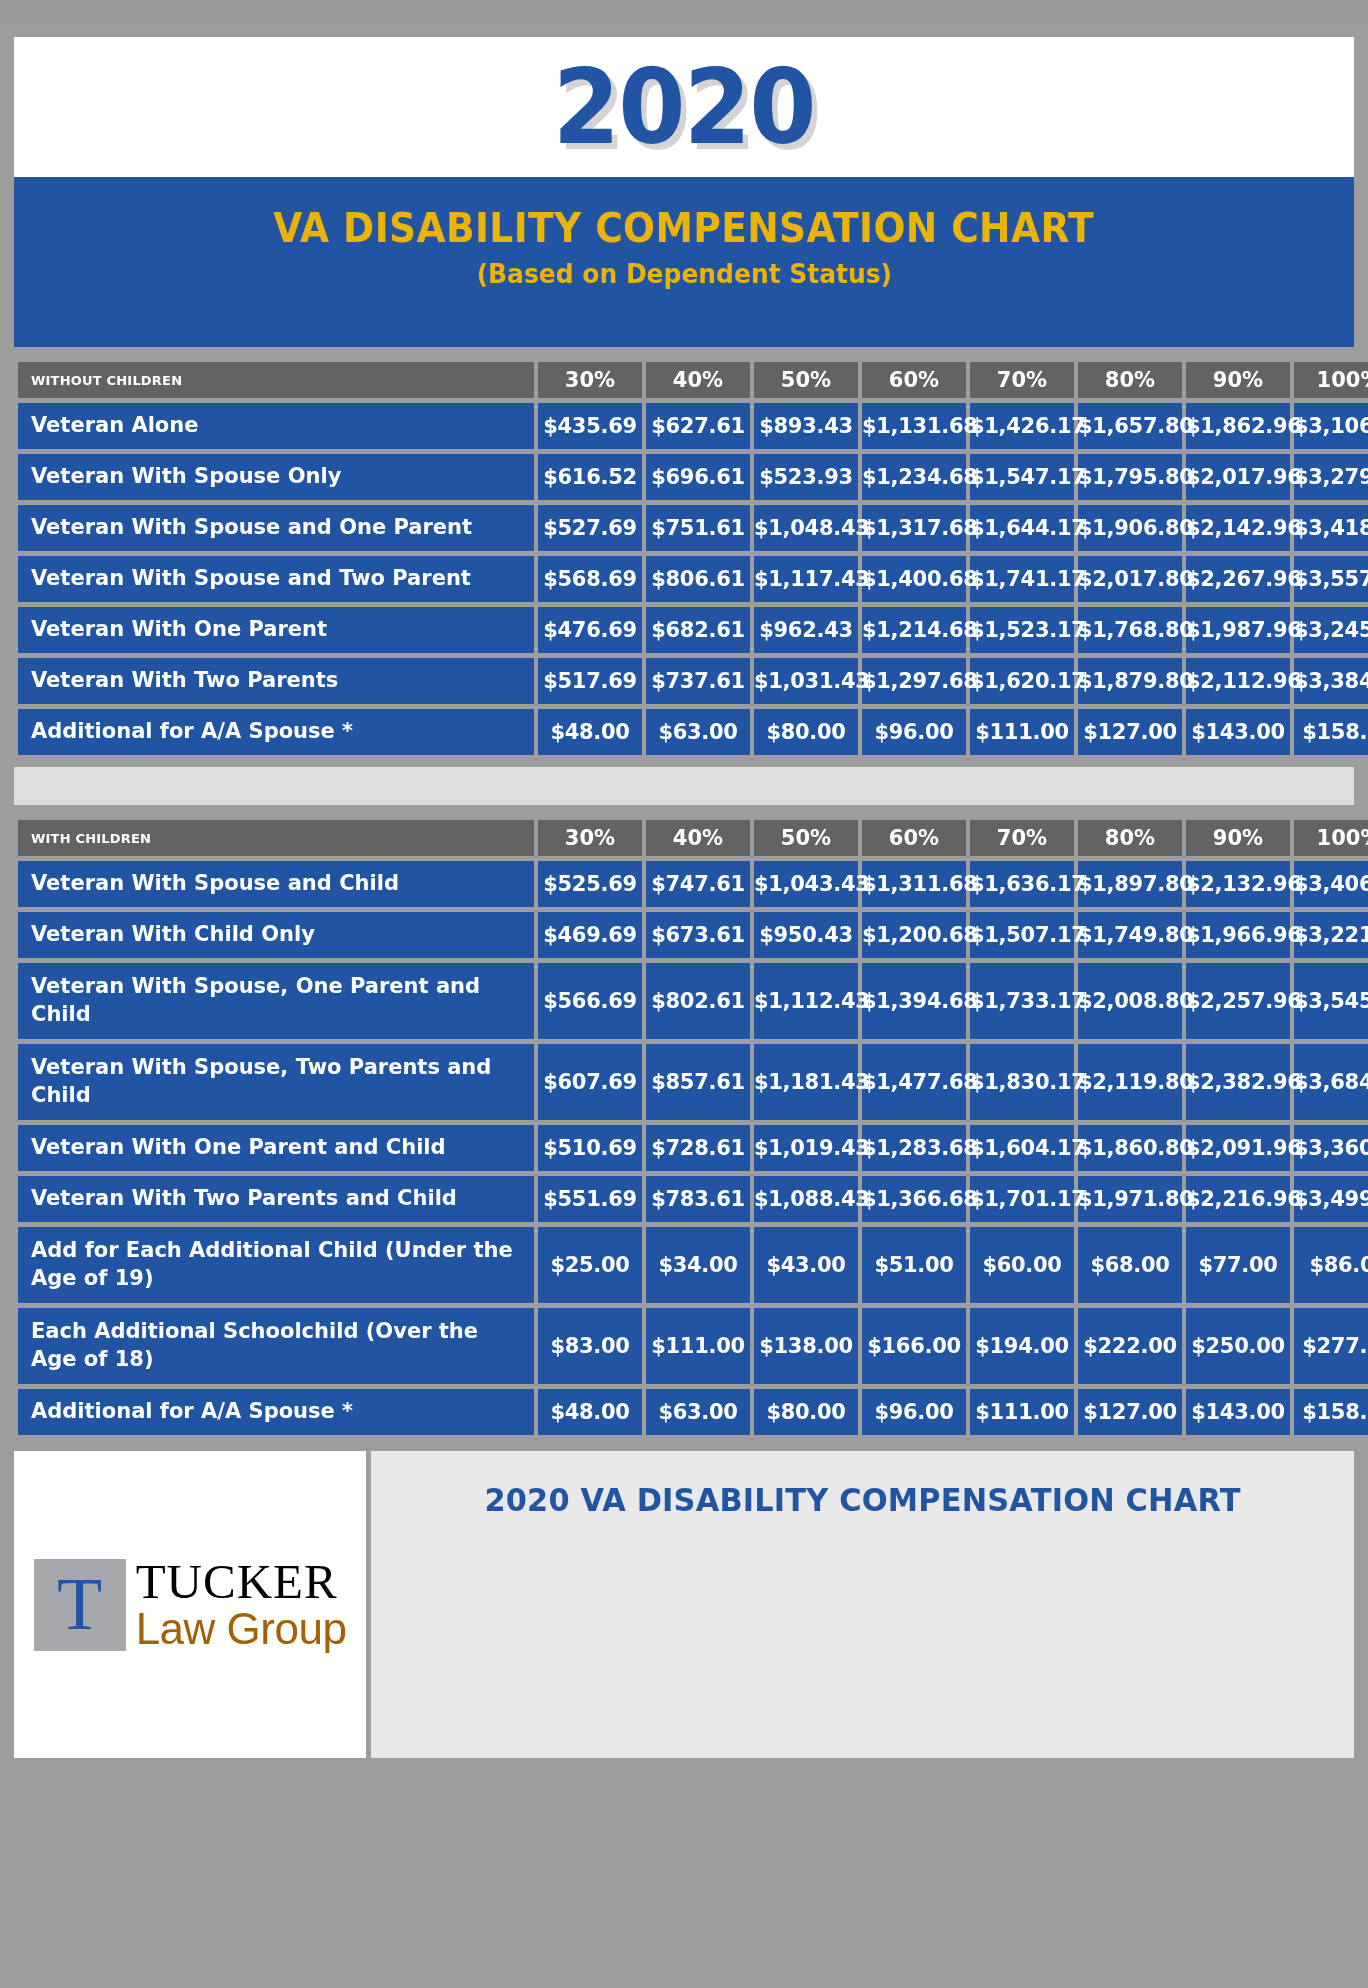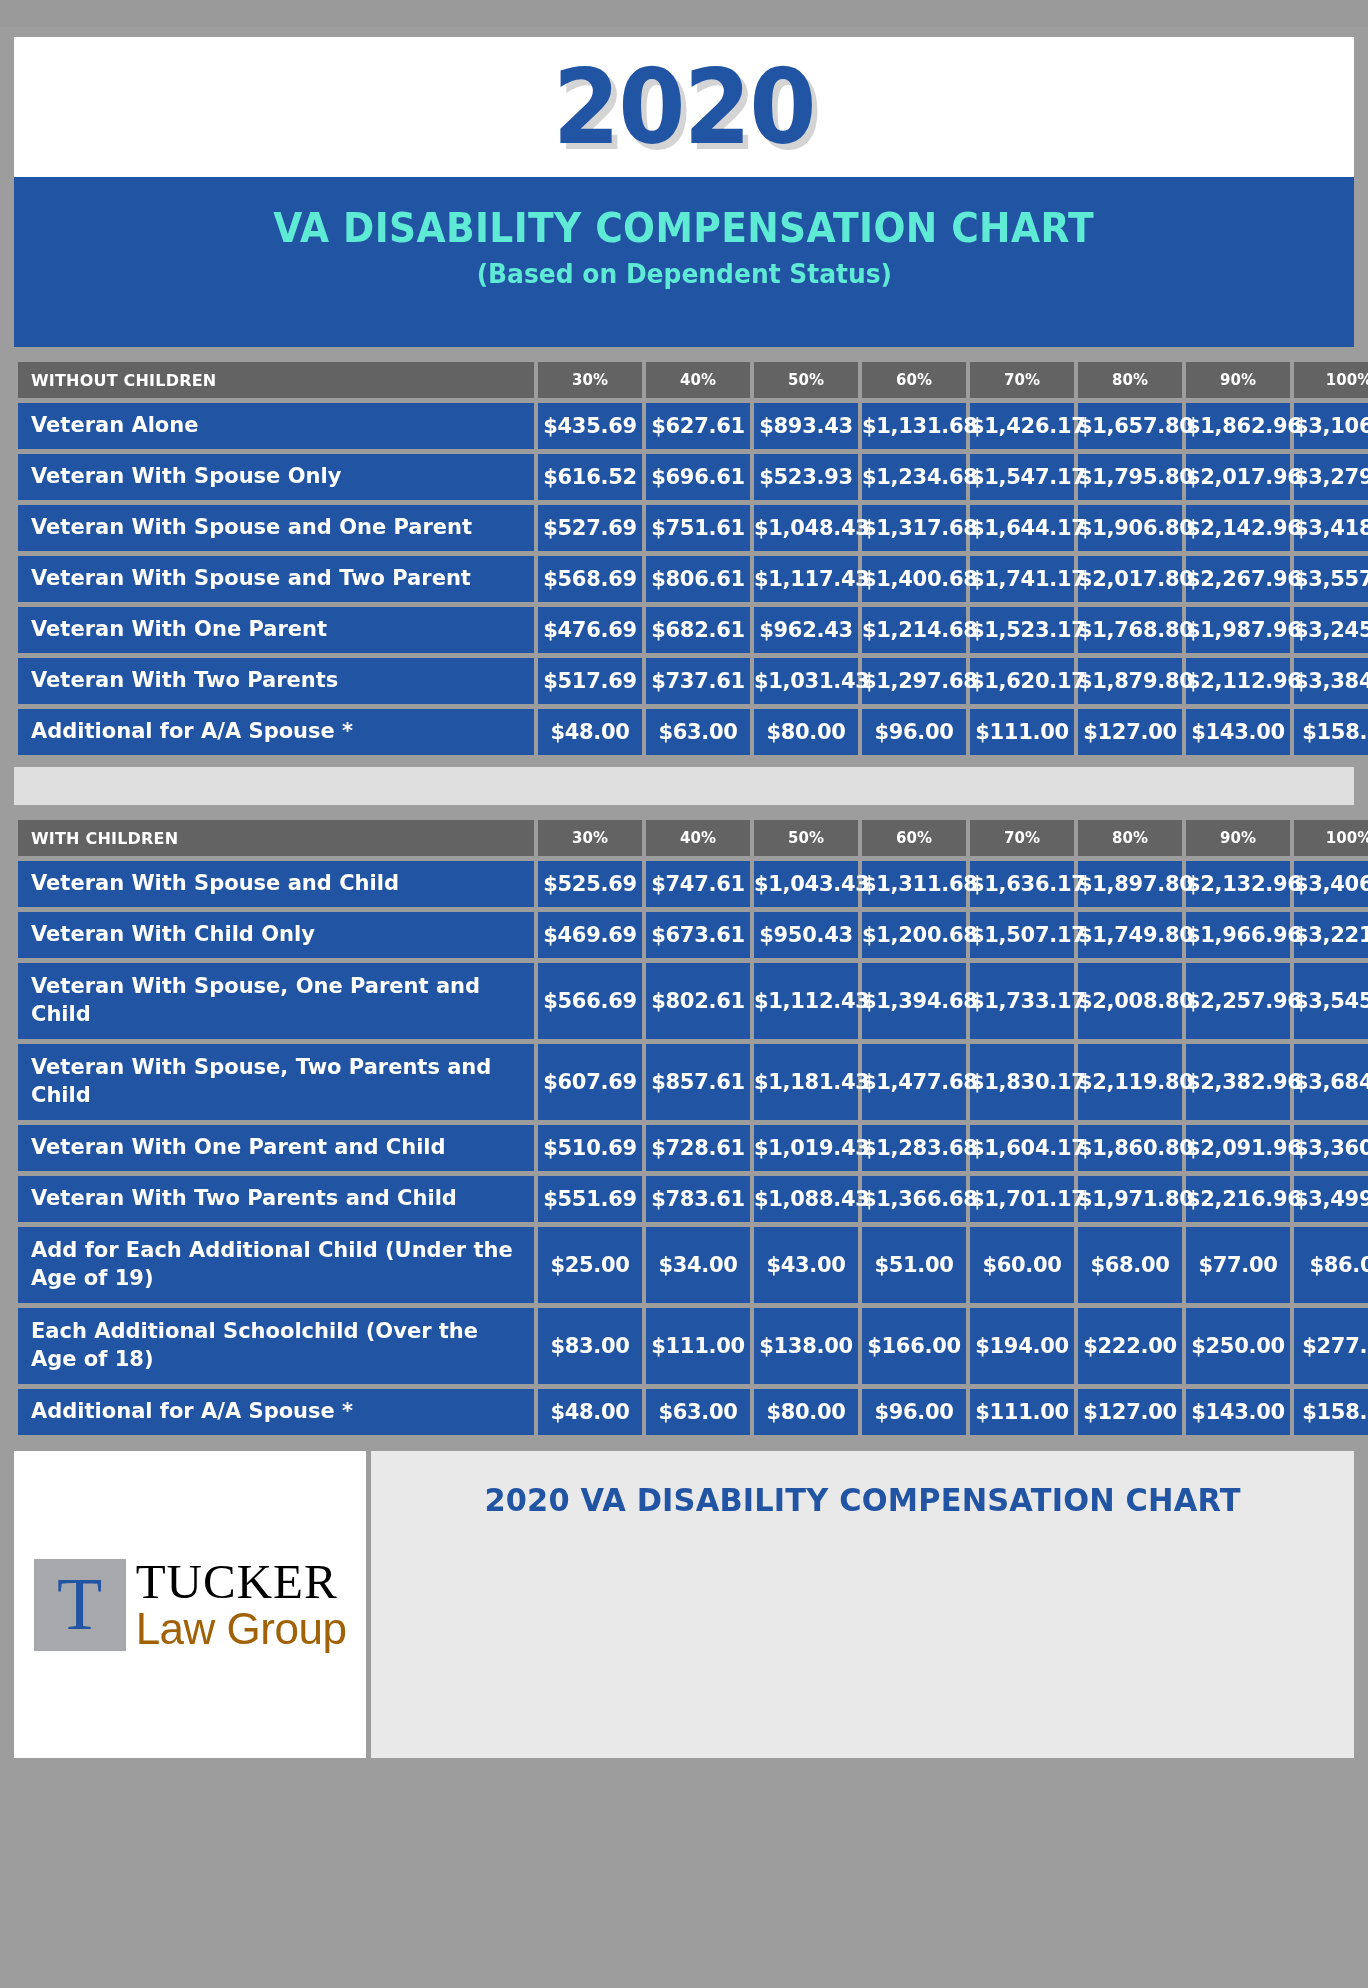--- a/index.html
+++ b/index.html
@@ -43,21 +43,21 @@
   
   .title-band {
     background: #2254a4;
     flex: 0 0 auto;
     height: 170px;
     display: flex;
     flex-direction: column;
     align-items: center;
     justify-content: flex-start;
     padding-top: 28px;
-    color: #5eead4;
+    color: #eab308;
   }
   .title-main {
     font-family: "DejaVu Sans", sans-serif;
     font-weight: bold;
     font-size: 40px;
     letter-spacing: 0.4px;
     transform: scaleX(0.94);
     white-space: nowrap;
   }
   .title-sub {
@@ -80,25 +80,25 @@
   table.vatable col.lbl { width: 516px; }
   table.vatable col.pct { width: 104px; }
   table.vatable col.pct100 { width: 110px; }
 
   th.hdr-label, th.hdr-pct {
     background: #636363;
     color: #ffffff;
     font-family: "DejaVu Sans", sans-serif;
     font-weight: bold;
     height: 36px;
-    font-size: 16px;
+    font-size: 13px;
     vertical-align: middle;
   }
   th.hdr-label { text-align: left; padding-left: 13px; letter-spacing: 0.2px; }
-  th.hdr-pct  { text-align: center; font-size: 15px; }
+  th.hdr-pct  { text-align: center; font-size: 21px; }
 
   td.cell-label, td.cell-val {
     background: #2254a4;
     color: #ffffff;
     font-family: "DejaVu Sans", sans-serif;
     font-weight: bold;
     vertical-align: middle;
   }
   td.cell-label {
     text-align: left;

